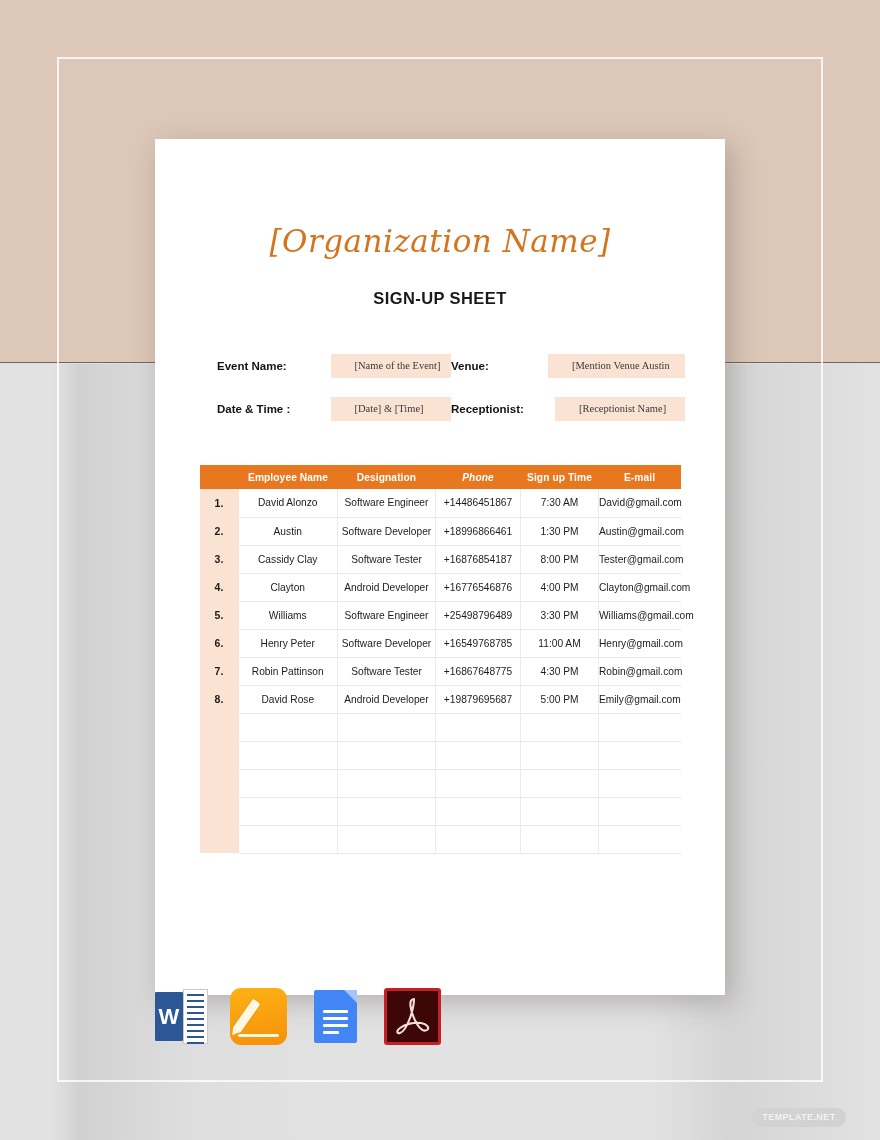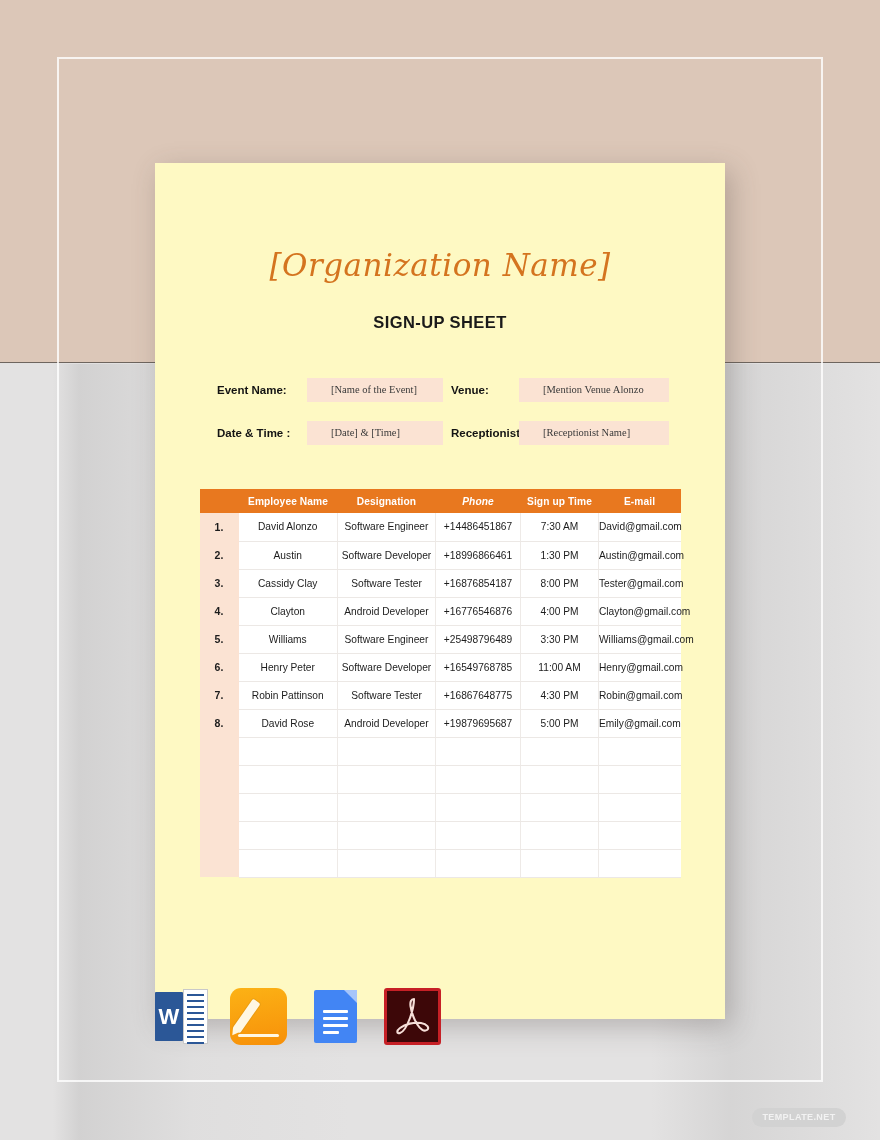--- a/index.html
+++ b/index.html
@@ -55,23 +55,22 @@
     width: 766px; height: 1025px;
     border: 2px solid rgba(255,255,255,0.80);
     pointer-events: none;
   }
 
   
   #doc-page {
     position: absolute;
     left: 155px; top: 139px;
     width: 570px; height: 856px;
-    background: #fef9c3;
+    background: #ffffff;
     box-shadow: 6px 8px 26px rgba(80,70,65,0.30);
-    margin-top: 24px;
   }
 
   
   .org-name {
     text-align: center;
     margin-top: 84px;
     font-family: "DejaVu Serif", serif;
     font-style: italic;
     font-size: 31px;
     color: #d4741f;
@@ -94,20 +93,21 @@
     padding: 0 40px 0 62px;
   }
   .form-row {
     display: flex;
     align-items: center;
     margin-bottom: 19px;
   }
   .form-cell {
     display: flex;
     align-items: center;
+    gap: 36px;
   }
   .form-cell.left  { width: 234px; }
   .form-cell.right { width: 234px; }
 
   .field-label {
     font-size: 11.5px;
     font-weight: bold;
     color: #131313;
     white-space: nowrap;
   }
@@ -311,21 +311,21 @@
 
   <div class="form-block">
 
     <div class="form-row">
       <div class="form-cell left">
         <span class="field-label w-lbl1">Event Name:</span>
         <span class="field-box b1">[Name of the Event]</span>
       </div>
       <div class="form-cell right">
         <span class="field-label w-lbl2">Venue:</span>
-        <span class="field-box b2">[Mention Venue Alonzo</span>
+        <span class="field-box b2">[Mention Venue Austin</span>
       </div>
     </div>
 
     <div class="form-row">
       <div class="form-cell left">
         <span class="field-label w-lbl1">Date &amp; Time :</span>
         <span class="field-box b1">[Date] &amp; [Time]</span>
       </div>
       <div class="form-cell right">
         <span class="field-label w-lbl2">Receptionist:</span>

